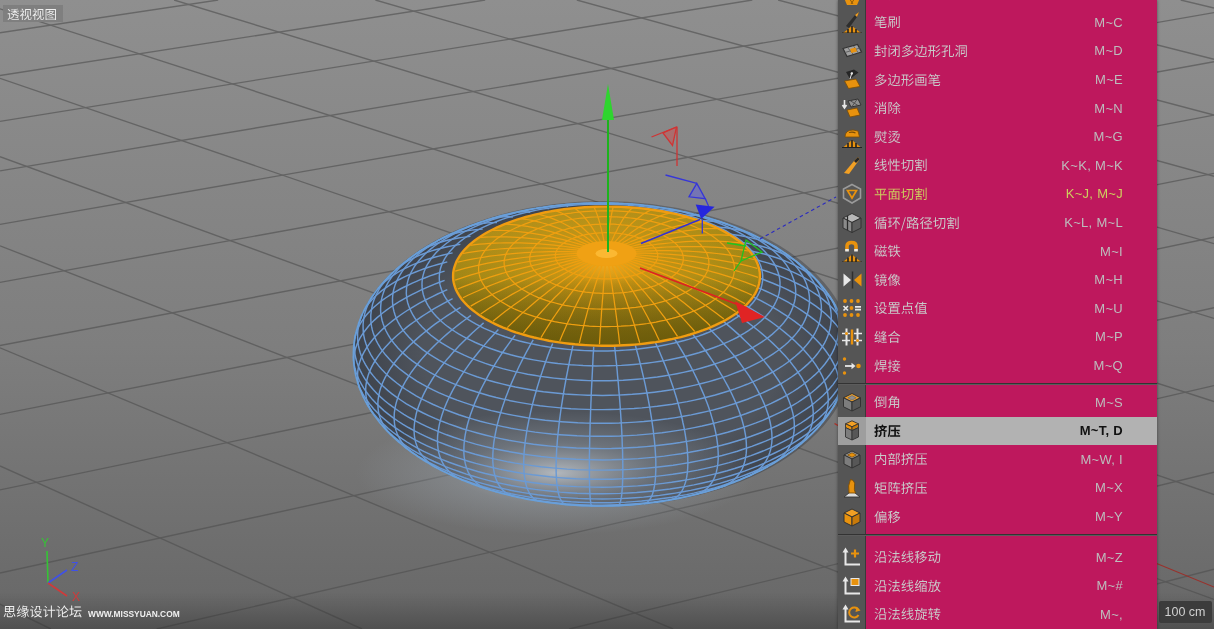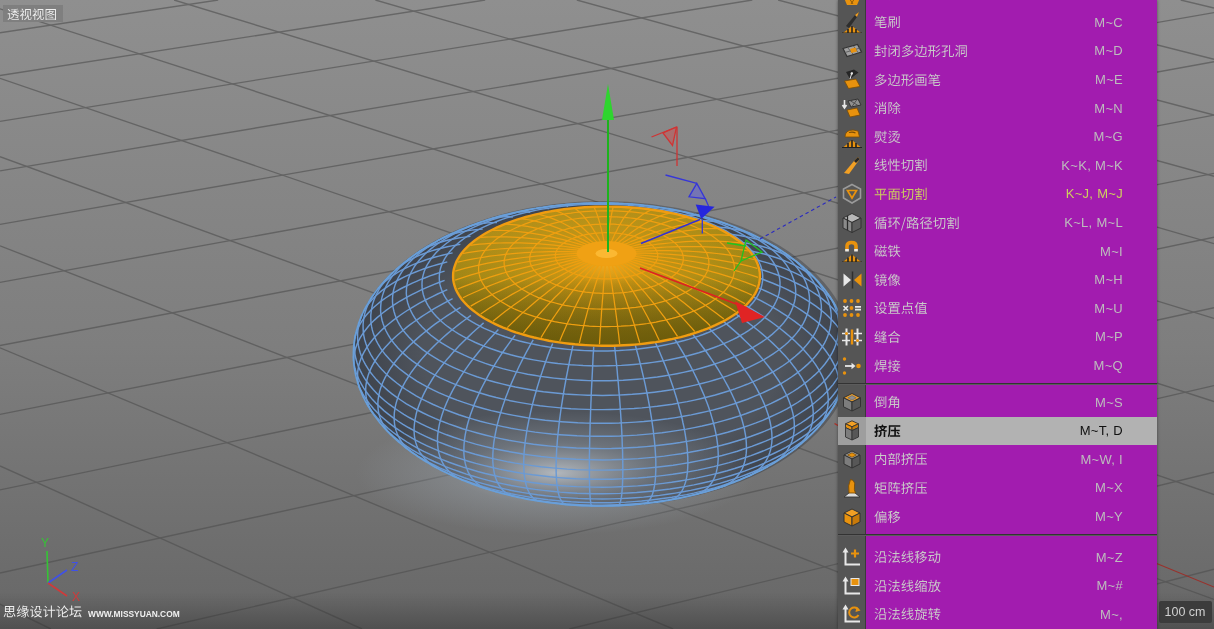--- a/index.html
+++ b/index.html
@@ -1,16 +1,16 @@
 <!DOCTYPE html>
 <html><head><meta charset="utf-8"><style>
 *{margin:0;padding:0;box-sizing:border-box}
 body{width:1214px;height:629px;overflow:hidden;position:relative;font-family:"Liberation Sans",sans-serif;background:#777}
 #vp{position:absolute;left:0;top:0}
-#menu{position:absolute;left:838px;top:0;width:319px;height:629px;background:#a21caf;overflow:hidden;box-shadow:0 0 3px rgba(0,0,0,0.45)}
+#menu{position:absolute;left:838px;top:0;width:319px;height:629px;background:#be185d;overflow:hidden;box-shadow:0 0 3px rgba(0,0,0,0.45)}
 #menu .strip{position:absolute;left:0;top:0;width:28px;height:629px;background:#555555;border-right:1px solid #3a3a3a}
 #rows{position:absolute;left:0;top:-20.5px;right:0}
 .row{height:28.6px;display:flex;align-items:center;position:relative}
 .row .ic{width:28px;flex:0 0 28px;display:flex;justify-content:center;align-items:center}
 .row .lb{margin-left:8px;flex:1;height:22px}
 .row .sc{margin-right:34px;font-size:13px;letter-spacing:0.3px}
 .row.hl{background:#b2b2b2}
 .row.hl .ic{background:#9e9e9e;height:100%}
 .sep{height:8.1px;position:relative}
 .sep2{height:12px}
@@ -486,21 +486,21 @@
             <path d="M11 0.8 L17.5 3.8 L11 6.8 L4.5 3.8 Z" fill="#f2a024" stroke="#333333" stroke-width="0.9"></path>
             <path d="M4.5 3.8 L11 6.8 L11 10.6 L4.5 7.6 Z" fill="#e8920e" stroke="#333333" stroke-width="0.9"></path>
             <path d="M17.5 3.8 L11 6.8 L11 10.6 L17.5 7.6 Z" fill="#c87a0a" stroke="#333333" stroke-width="0.9"></path>
             <path d="M4.5 7.6 L11 10.6 L11 20 L4.5 17 Z" fill="#7d7d7d" stroke="#333333" stroke-width="0.9"></path>
             <path d="M17.5 7.6 L11 10.6 L11 20 L17.5 17 Z" fill="#575757" stroke="#333333" stroke-width="0.9"></path>
           </svg>
         </div>
         <div class="lb"><svg width="160" height="22" viewBox="0 0 160 22">
             <path transform="translate(0 16) scale(0.013400 -0.013400)" fill="#111" d="M722 320V-80H839V320ZM552 824C564 799 576 770 586 743H343V639H434C464 568 501 510 550 464C486 438 411 420 326 409C343 383 367 333 375 304L452 321V197C452 134 432 43 295 -8C321 -24 363 -59 382 -79C541 -18 568 102 568 194V325H467C533 343 593 365 646 393C718 353 807 328 917 313C931 344 960 391 983 415C891 423 814 439 750 464C802 510 844 568 873 639H952V743H712C700 778 679 820 661 854ZM748 639C725 590 692 551 649 519C605 551 571 591 545 639ZM136 850V660H37V550H136V369C95 357 58 345 27 337L52 222L136 251V49C136 36 132 33 120 33C109 32 74 32 40 34C54 1 69 -51 72 -82C136 -82 180 -78 211 -59C242 -39 251 -7 251 50V292L335 322L315 428L251 407V550H332V660H251V850ZM1676 265C1732 219 1793 152 1821 107L1909 176C1879 220 1818 279 1761 323ZM1104 804V477C1104 327 1098 117 1020 -27C1048 -38 1098 -73 1119 -93C1204 64 1218 312 1218 478V689H1965V804ZM1512 654V472H1260V358H1512V60H1198V-54H1953V60H1635V358H1916V472H1635V654Z"></path>
           </svg></div>
-        <div class="sc" style="color:#111;font-weight:normal">M~T, D</div>
+        <div class="sc" style="color:#111;font-weight:bold">M~T, D</div>
       </div>
       <div class="row">
         <div class="ic">
           <svg width="22" height="22" viewBox="0 0 22 22">
             <path d="M11 3 L19 7 L11 11 L3 7 Z" fill="#9a9a9a" stroke="#333333" stroke-width="1"></path>
             <path d="M3 7 L11 11 L11 20 L3 16 Z" fill="#7d7d7d" stroke="#333333" stroke-width="1"></path>
             <path d="M19 7 L11 11 L11 20 L19 16 Z" fill="#575757" stroke="#333333" stroke-width="1"></path>
             <path d="M11 4.8 L15.4 7 L11 9.2 L6.6 7 Z" fill="#e8920e" stroke="#7a4c05" stroke-width="0.7"></path>
           </svg>
         </div>

